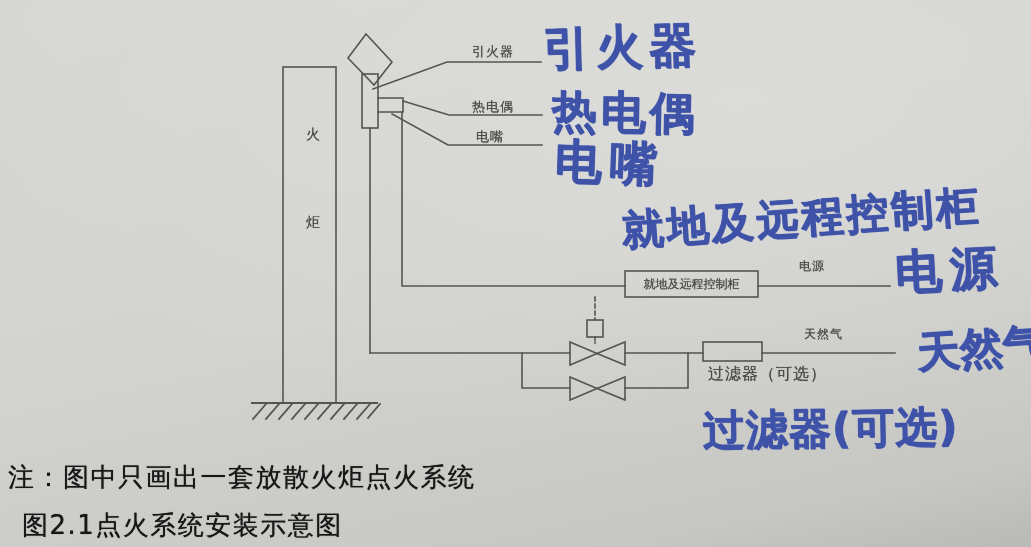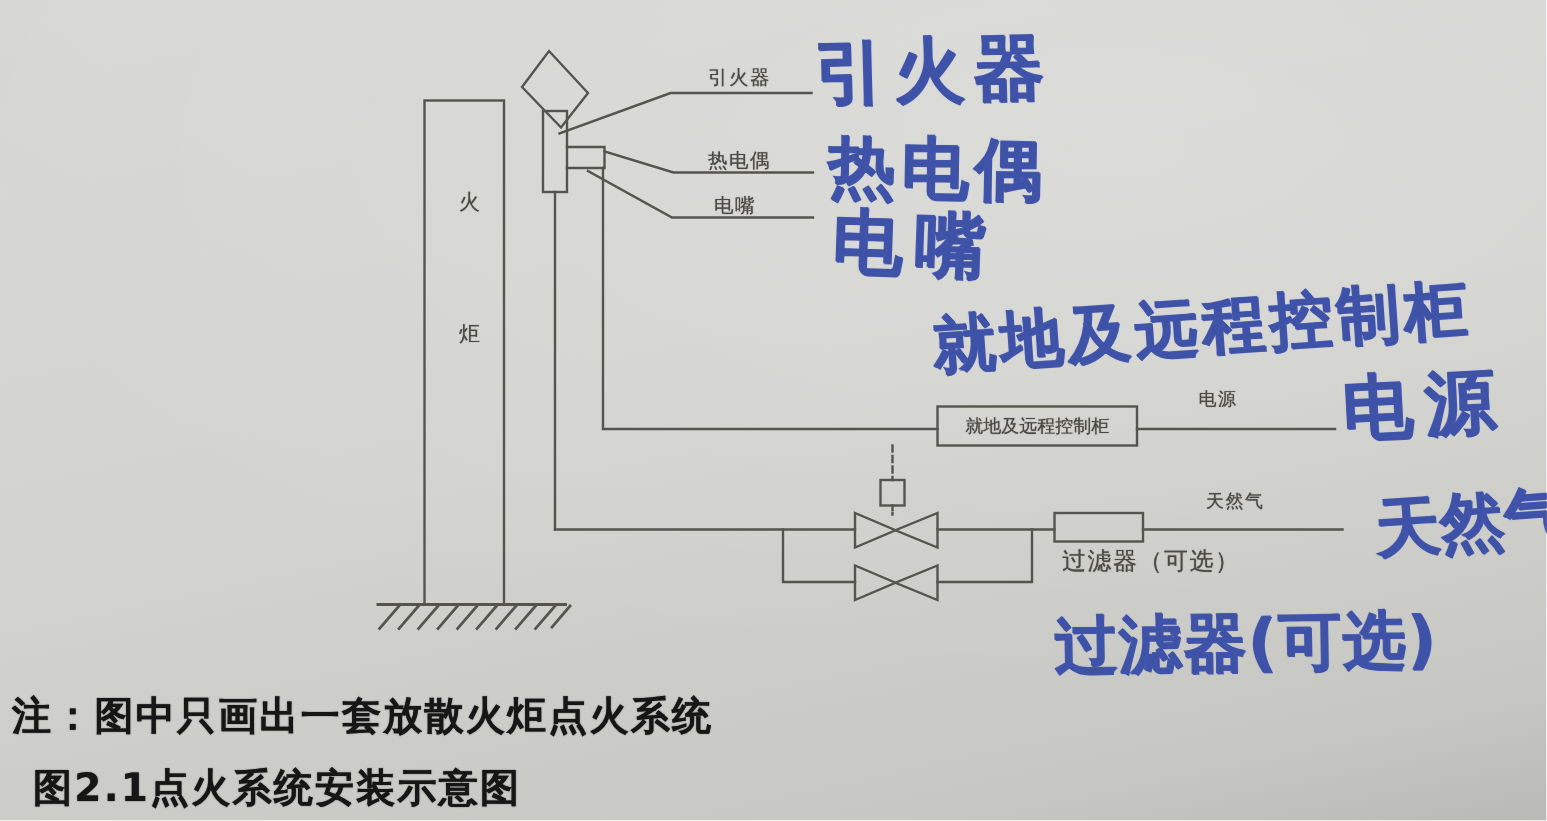--- a/index.html
+++ b/index.html
@@ -21,21 +21,21 @@
   }
   .lbl.boxed{
     width:133px;text-align:center;font-size:12px;line-height:26px;letter-spacing:0;
   }
   .flare-char{position:absolute;color:#4b4a44;font-size:14px;text-shadow:0 0 0.7px rgba(75,74,68,0.8);}
   .hw{
     position:absolute;color:#3e52a8;font-weight:bold;white-space:nowrap;
     text-shadow:0.6px 0.6px 0 #4457ab, -0.4px -0.4px 0 #4a5db3, 0 0 1px rgba(62,82,168,0.55);
   }
   .note{
-    position:absolute;color:#161616;font-weight:bold;white-space:nowrap;
+    position:absolute;color:#161616;font-weight:normal;white-space:nowrap;
     font-size:26px;letter-spacing:1.5px;
     text-shadow:0 0 0.8px rgba(20,20,20,0.9);
   }
 </style>
 </head>
 <body>
 
 <div class="stage">
 
   <svg width="1031" height="547" viewBox="0 0 1031 547" fill="none" stroke="#55544e" stroke-width="1.6" stroke-linecap="square">

